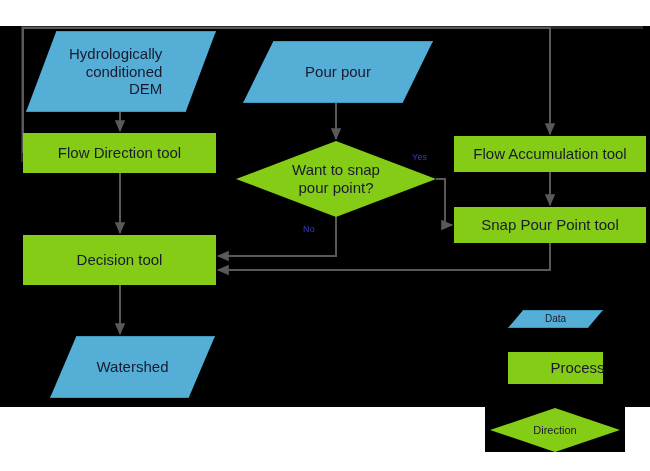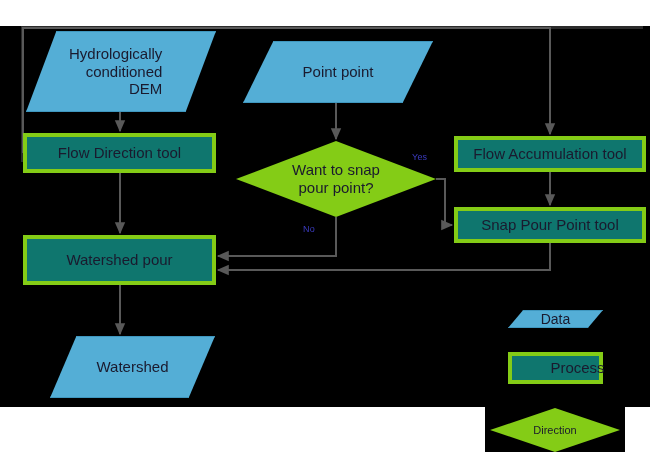--- a/index.html
+++ b/index.html
@@ -34,22 +34,22 @@
     text-align:center;color:#1a1a2e;line-height:1.18;
     white-space:pre-line;pointer-events:none;
   }
 
   .data-shape{
     background:#54aed6;
     border:1px solid #3f97bf;
     clip-path:polygon(16% 0%,100% 0%,84% 100%,0% 100%);
   }
   .process-shape{
-    background:#0f766e;
-    border:4px solid #84cc16;
+    background:#84cc16;
+    border:6px solid #84cc16;
   }
   .decision-shape{
     background:#84cc16;
     border:0;
     clip-path:polygon(50% 0%,100% 50%,50% 100%,0% 50%);
   }
 
   
   #n-dem{left:26px;top:31px;width:190px;height:81px;}
   #n-dem .lbl{justify-content:flex-start;padding-left:42px;text-align:right;font-size:15px;}
@@ -71,21 +71,21 @@
   
   .branch-lbl{
     position:absolute;font-size:9px;color:#3b3bbf;
     letter-spacing:.2px;pointer-events:none;
   }
   #lbl-yes{left:412px;top:152px;}
   #lbl-no{left:303px;top:224px;}
 
   
   #lg-data{left:508px;top:310px;width:95px;height:18px;}
-  #lg-data .lbl{font-size:14px;}
+  #lg-data .lbl{font-size:10px;}
   #lg-proc{left:508px;top:352px;width:95px;height:32px;}
   #lg-proc .lbl{font-size:15px;padding-left:22px;}
   #lg-dec{left:490px;top:408px;width:130px;height:44px;}
   #lg-dec .lbl{font-size:11px;}
 </style>
 </head>
 <body>
 
 <div id="canvas">
 
@@ -121,42 +121,42 @@
     </g>
   </svg>
 
   <div class="node data-shape" id="n-dem">
     <span class="lbl">Hydrologically
 conditioned
 DEM</span>
   </div>
 
   <div class="node data-shape" id="n-pour">
-    <span class="lbl">Point point</span>
+    <span class="lbl">Pour pour</span>
   </div>
 
   <div class="node process-shape" id="n-flowdir">
     <span class="lbl">Flow Direction tool</span>
   </div>
 
   <div class="node process-shape" id="n-flowacc">
     <span class="lbl">Flow Accumulation tool</span>
   </div>
 
   <div class="node process-shape" id="n-snap">
     <span class="lbl">Snap Pour Point tool</span>
   </div>
 
   <div class="node decision-shape" id="n-decision">
     <span class="lbl">Want to snap
 pour point?</span>
   </div>
 
   <div class="node process-shape" id="n-wstool">
-    <span class="lbl">Watershed pour</span>
+    <span class="lbl">Decision tool</span>
   </div>
 
   <div class="node data-shape" id="n-watershed">
     <span class="lbl">Watershed</span>
   </div>
 
   <span class="branch-lbl" id="lbl-yes">Yes</span>
   <span class="branch-lbl" id="lbl-no">No</span>
 
   <div class="node data-shape" id="lg-data">

